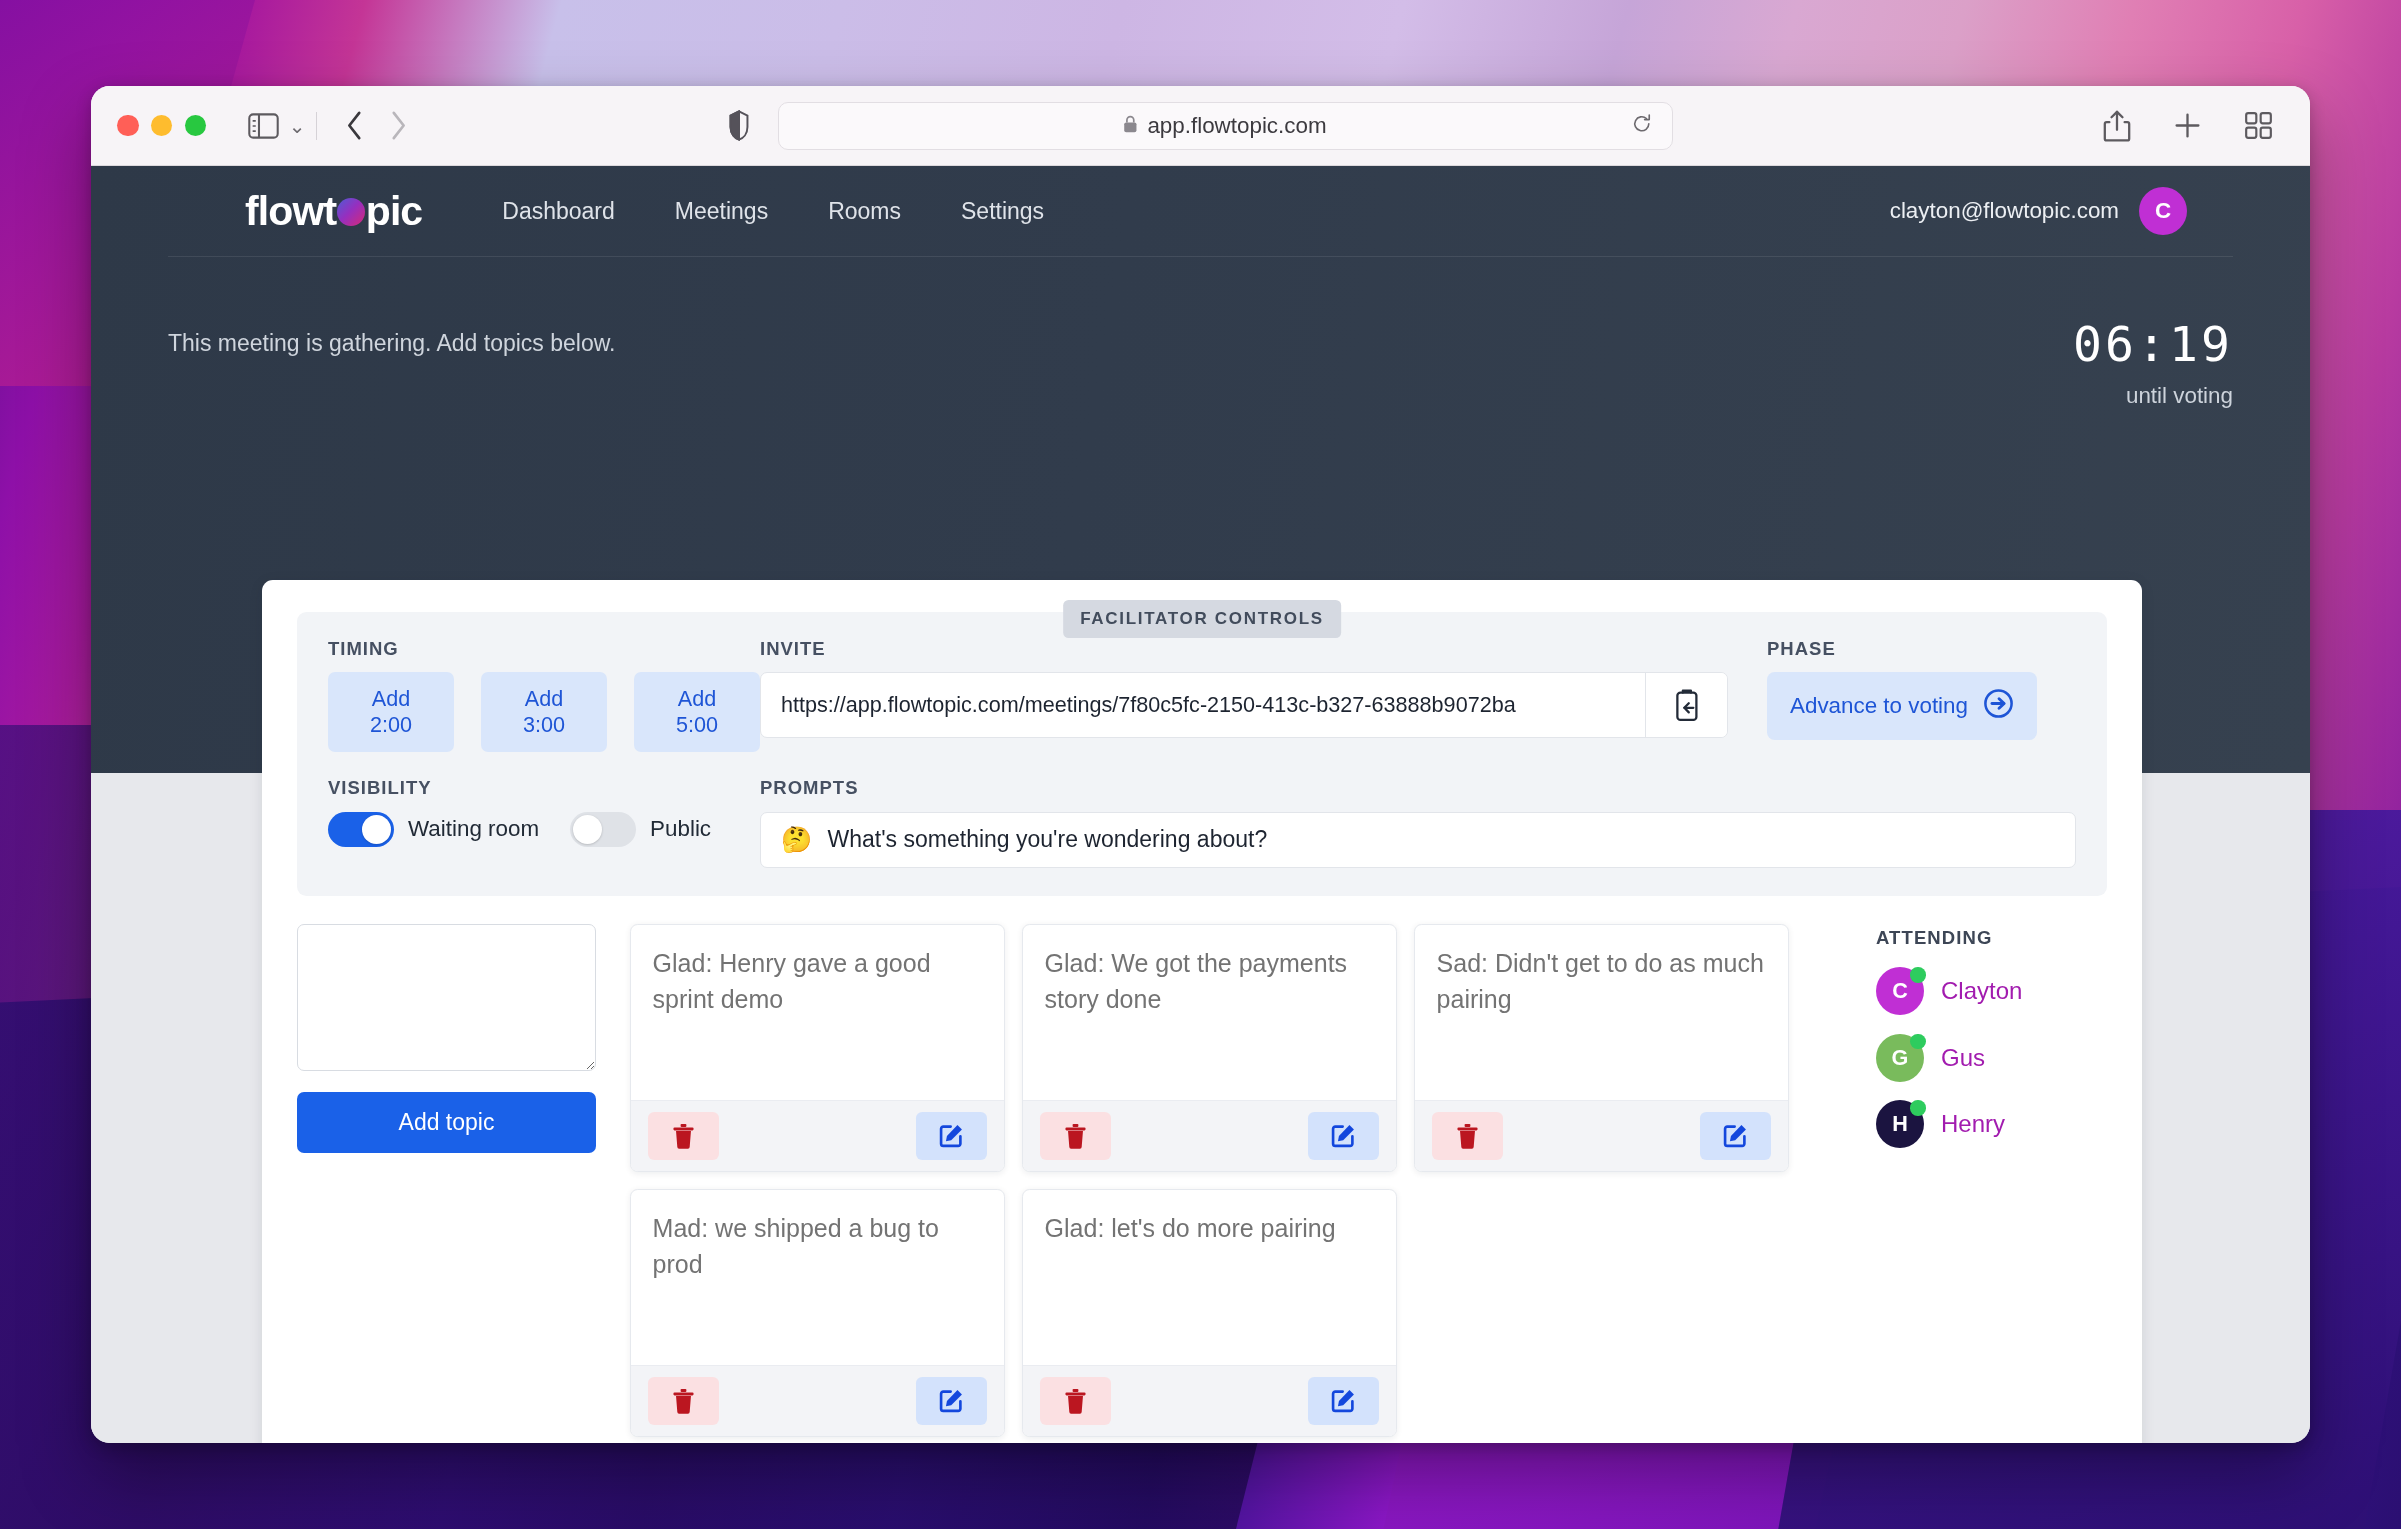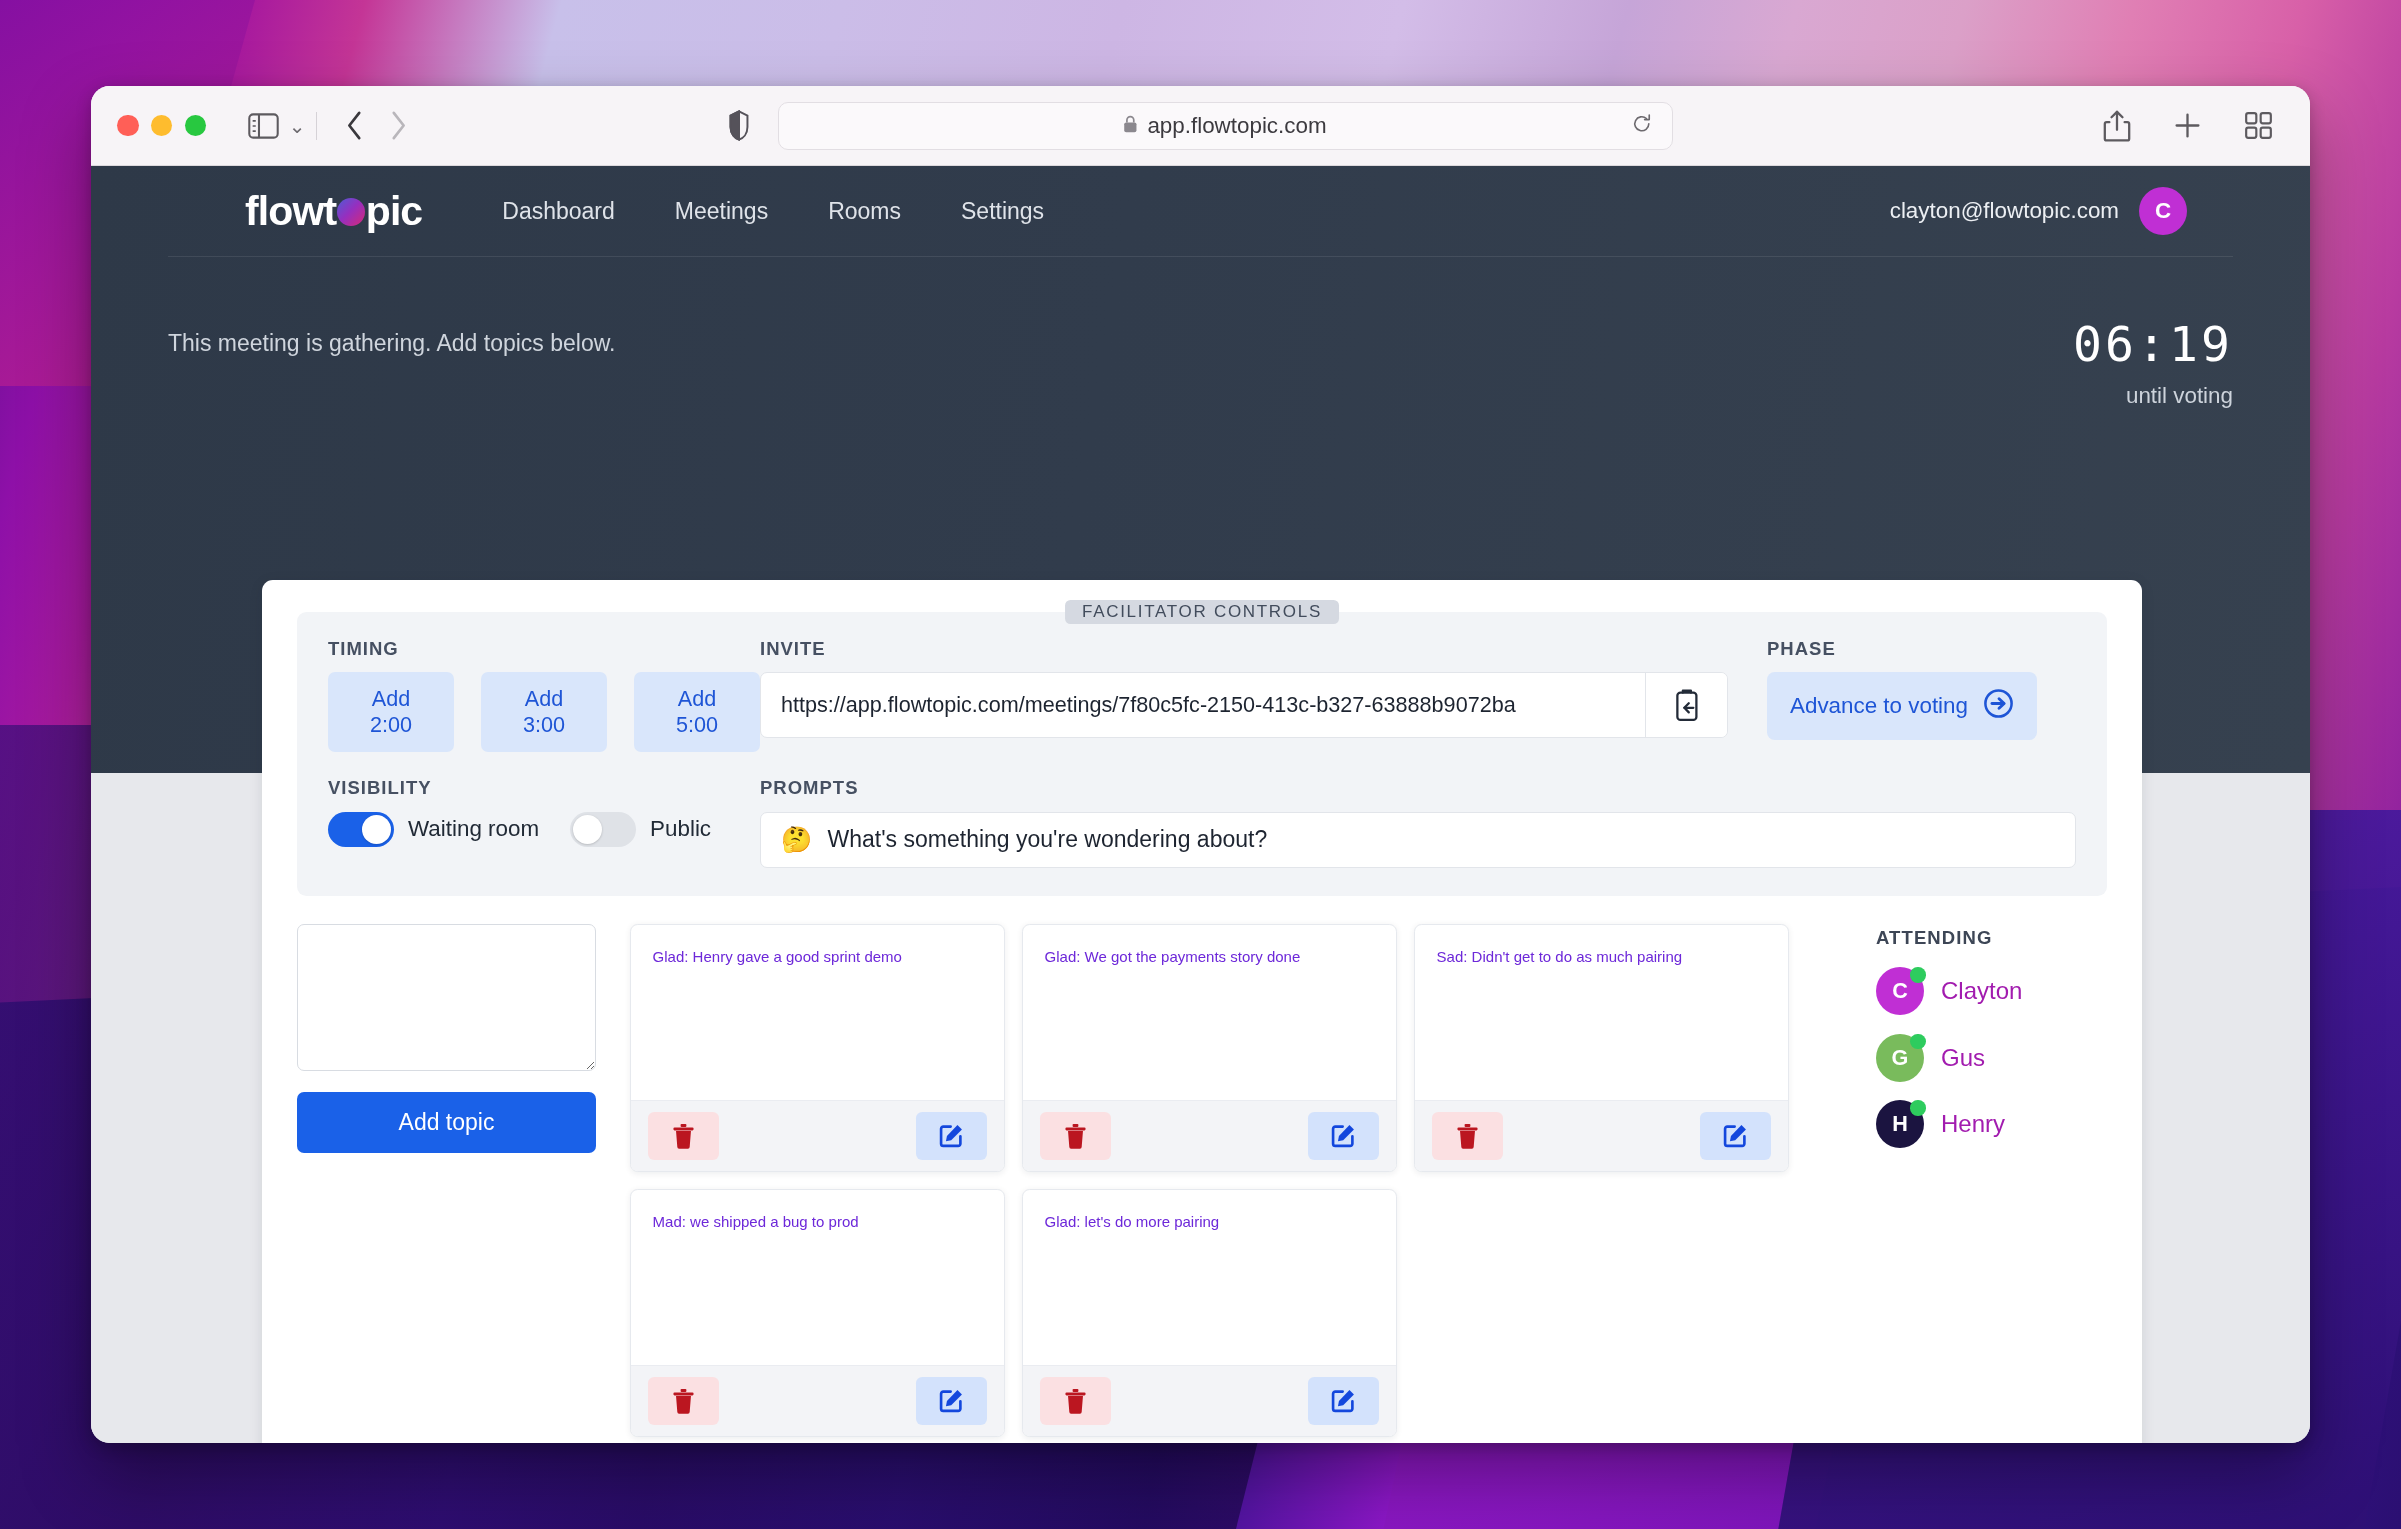--- a/index.html
+++ b/index.html
@@ -196,22 +196,22 @@
   #facilitator {
     margin: 32px 35px 0 35px;
     background: #f2f4f7;
     border-radius: 9.3px;
     padding: 26px 31px 28px 31px;
     position: relative;
   }
   #fac-badge {
     position: absolute; top: -12.3px; left: 50%; transform: translateX(-50%);
     background: #d5d9e1; color: #424c5c;
-    font-size: 17px; font-weight: 400; letter-spacing: 1.7px;
-    padding: 2px 17px; border-radius: 5.4px;
+    font-size: 17px; font-weight: 700; letter-spacing: 1.7px;
+    padding: 9px 17px; border-radius: 5.4px;
   }
   .fac-row { display: flex; align-items: flex-start; }
   .fac-row + .fac-row { margin-top: 25px; }
   .fac-sec-label {
     font-size: 18.5px; font-weight: 700; letter-spacing: 1px;
     color: #465062; margin-bottom: 12.3px;
   }
   #timing-col { width: 432px; }
   #timing-btns { display: flex; gap: 27px; }
   .pill-btn {
@@ -296,21 +296,21 @@
   }
   .topic-card {
     width: 375px; height: 248px;
     background: #fff;
     border: 1.2px solid #e6e9ee; border-radius: 7.7px;
     box-shadow: 0 1.5px 6.2px rgba(20,25,40,.07);
     display: flex; flex-direction: column; overflow: hidden;
   }
   .topic-text {
     flex: 1; padding: 21.6px 21.6px 0 21.6px;
-    font-size: 15px; line-height: 1.42; color: #6d28d9;
+    font-size: 25px; line-height: 1.42; color: #737373;
   }
   .topic-actions {
     background: #f3f4f7; border-top: 0.8px solid #eaecf1;
     display: flex; align-items: center; justify-content: space-between;
     padding: 10.8px 17px;
   }
   .act-btn {
     width: 71px; height: 48px; border: none; border-radius: 6.2px;
     display: flex; align-items: center; justify-content: center;
     cursor: pointer;

